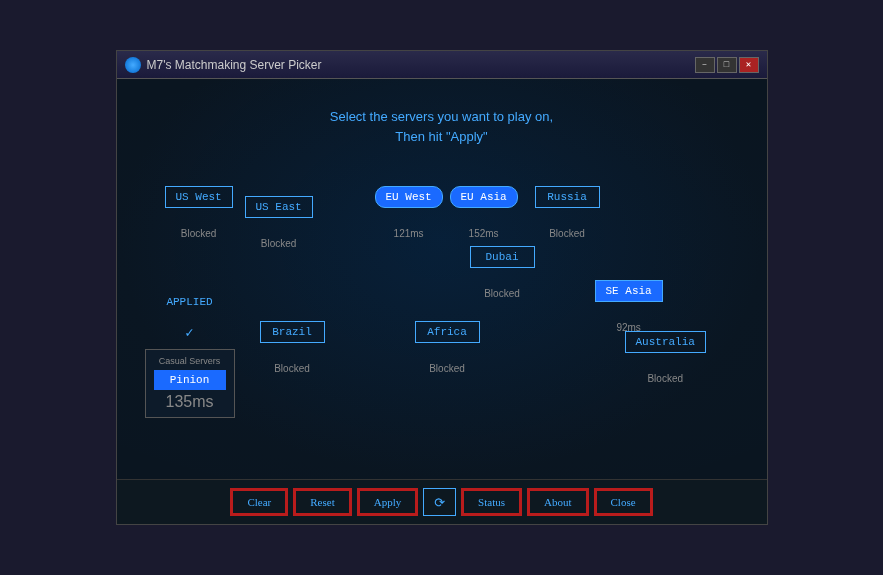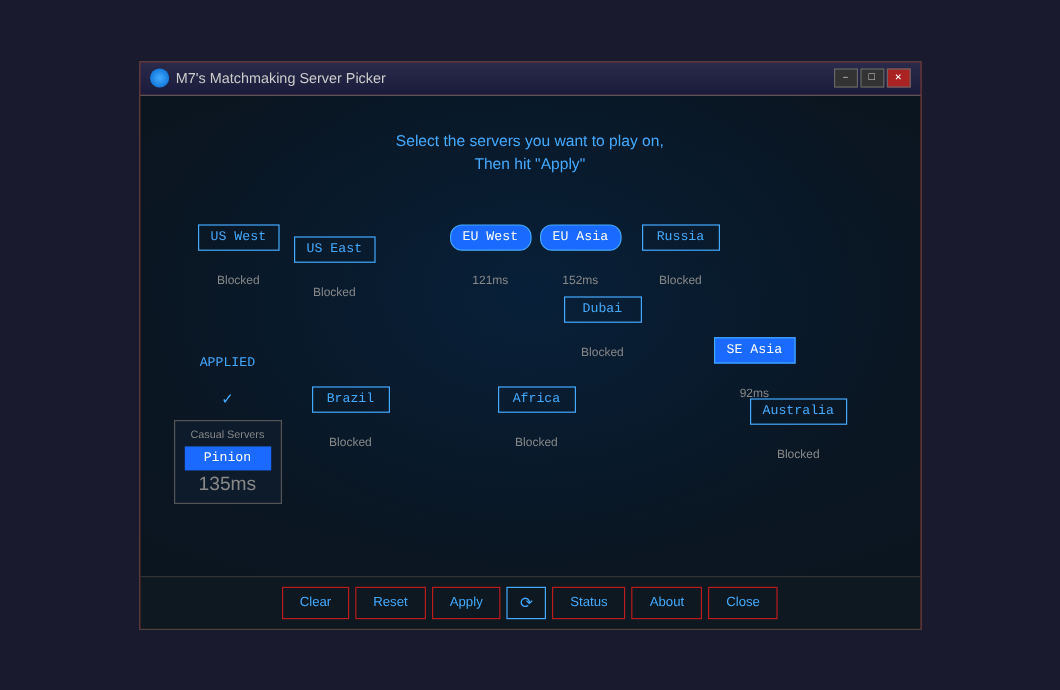--- a/index.html
+++ b/index.html
@@ -226,26 +226,26 @@
       border-top: 1px solid #333;
       padding: 8px 12px;
       display: flex;
       justify-content: center;
       gap: 5px;
       position: relative;
       z-index: 2;
     }
 
     .bottom-btn {
-      border: 1px solid #b91c1c;
+      border: 3px solid #b91c1c;
       background: transparent;
       color: #4af;
       padding: 5px 14px;
       font-size: 11px;
-      font-family: Liberation Sans, sans-serif;
+      font-family: Liberation Serif, serif;
       cursor: pointer;
       min-width: 48px;
     }
 
     .refresh-btn {
       border: 1px solid #4af;
       background: transparent;
       color: #4af;
       padding: 5px 10px;
       font-size: 13px;

